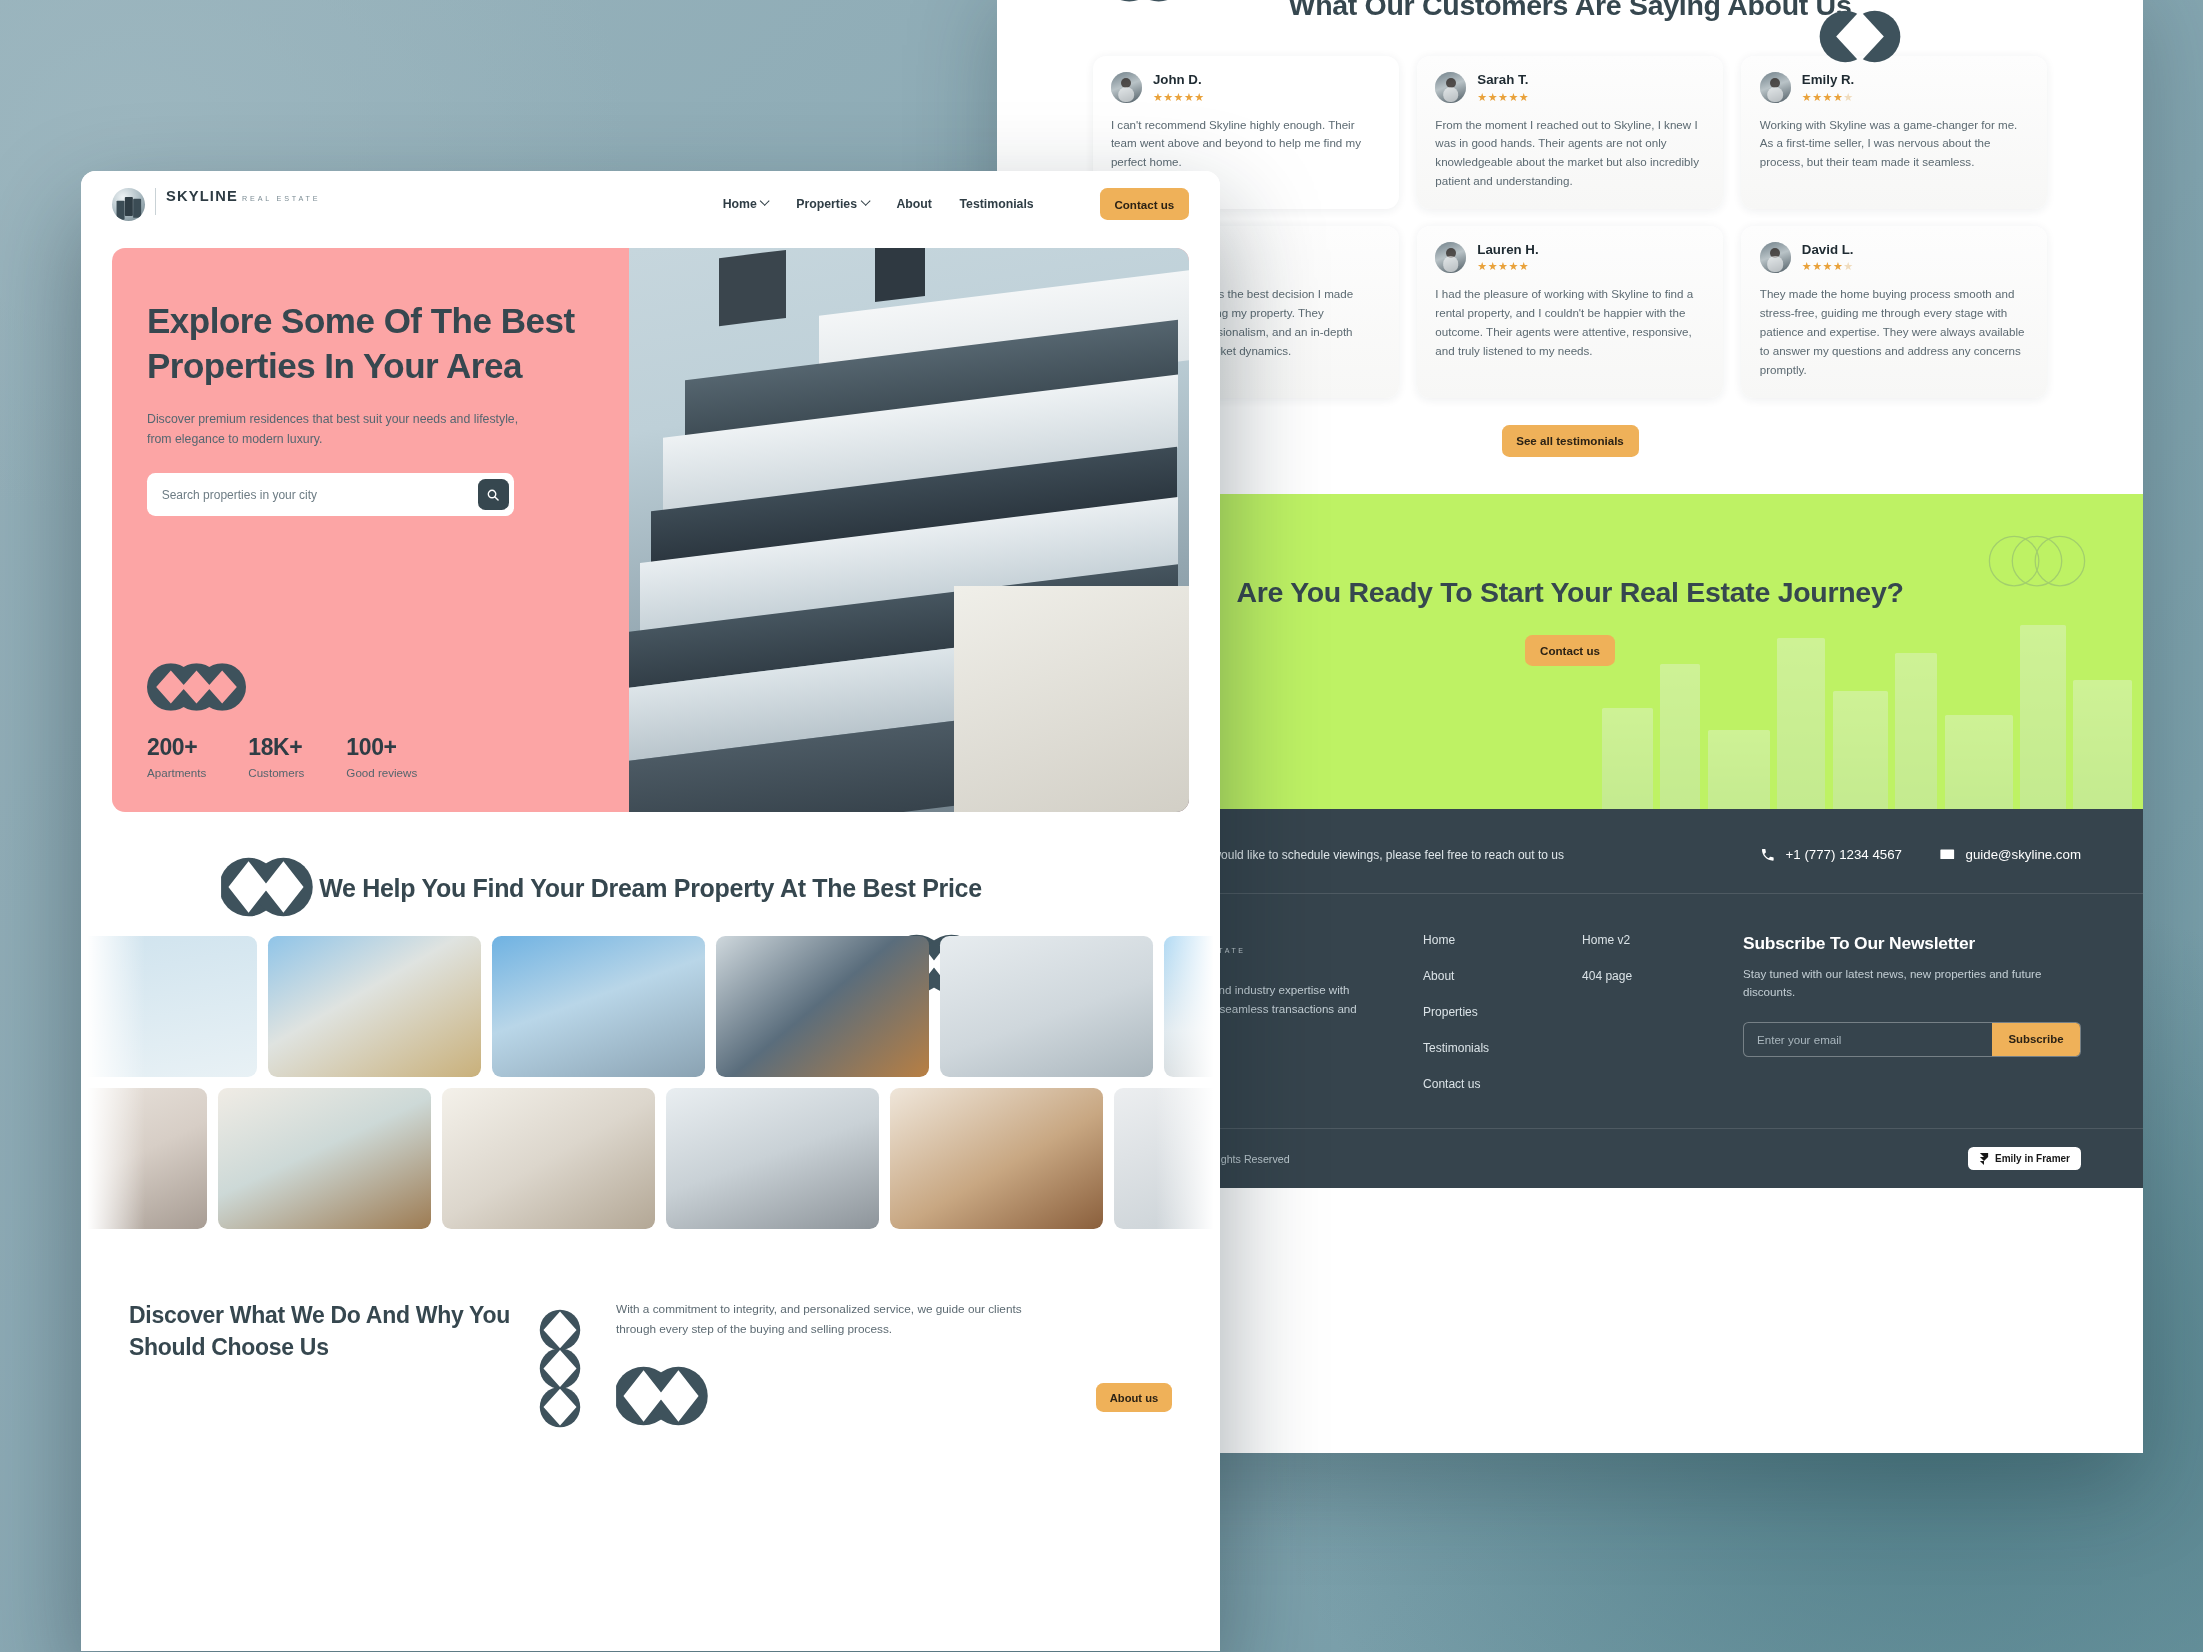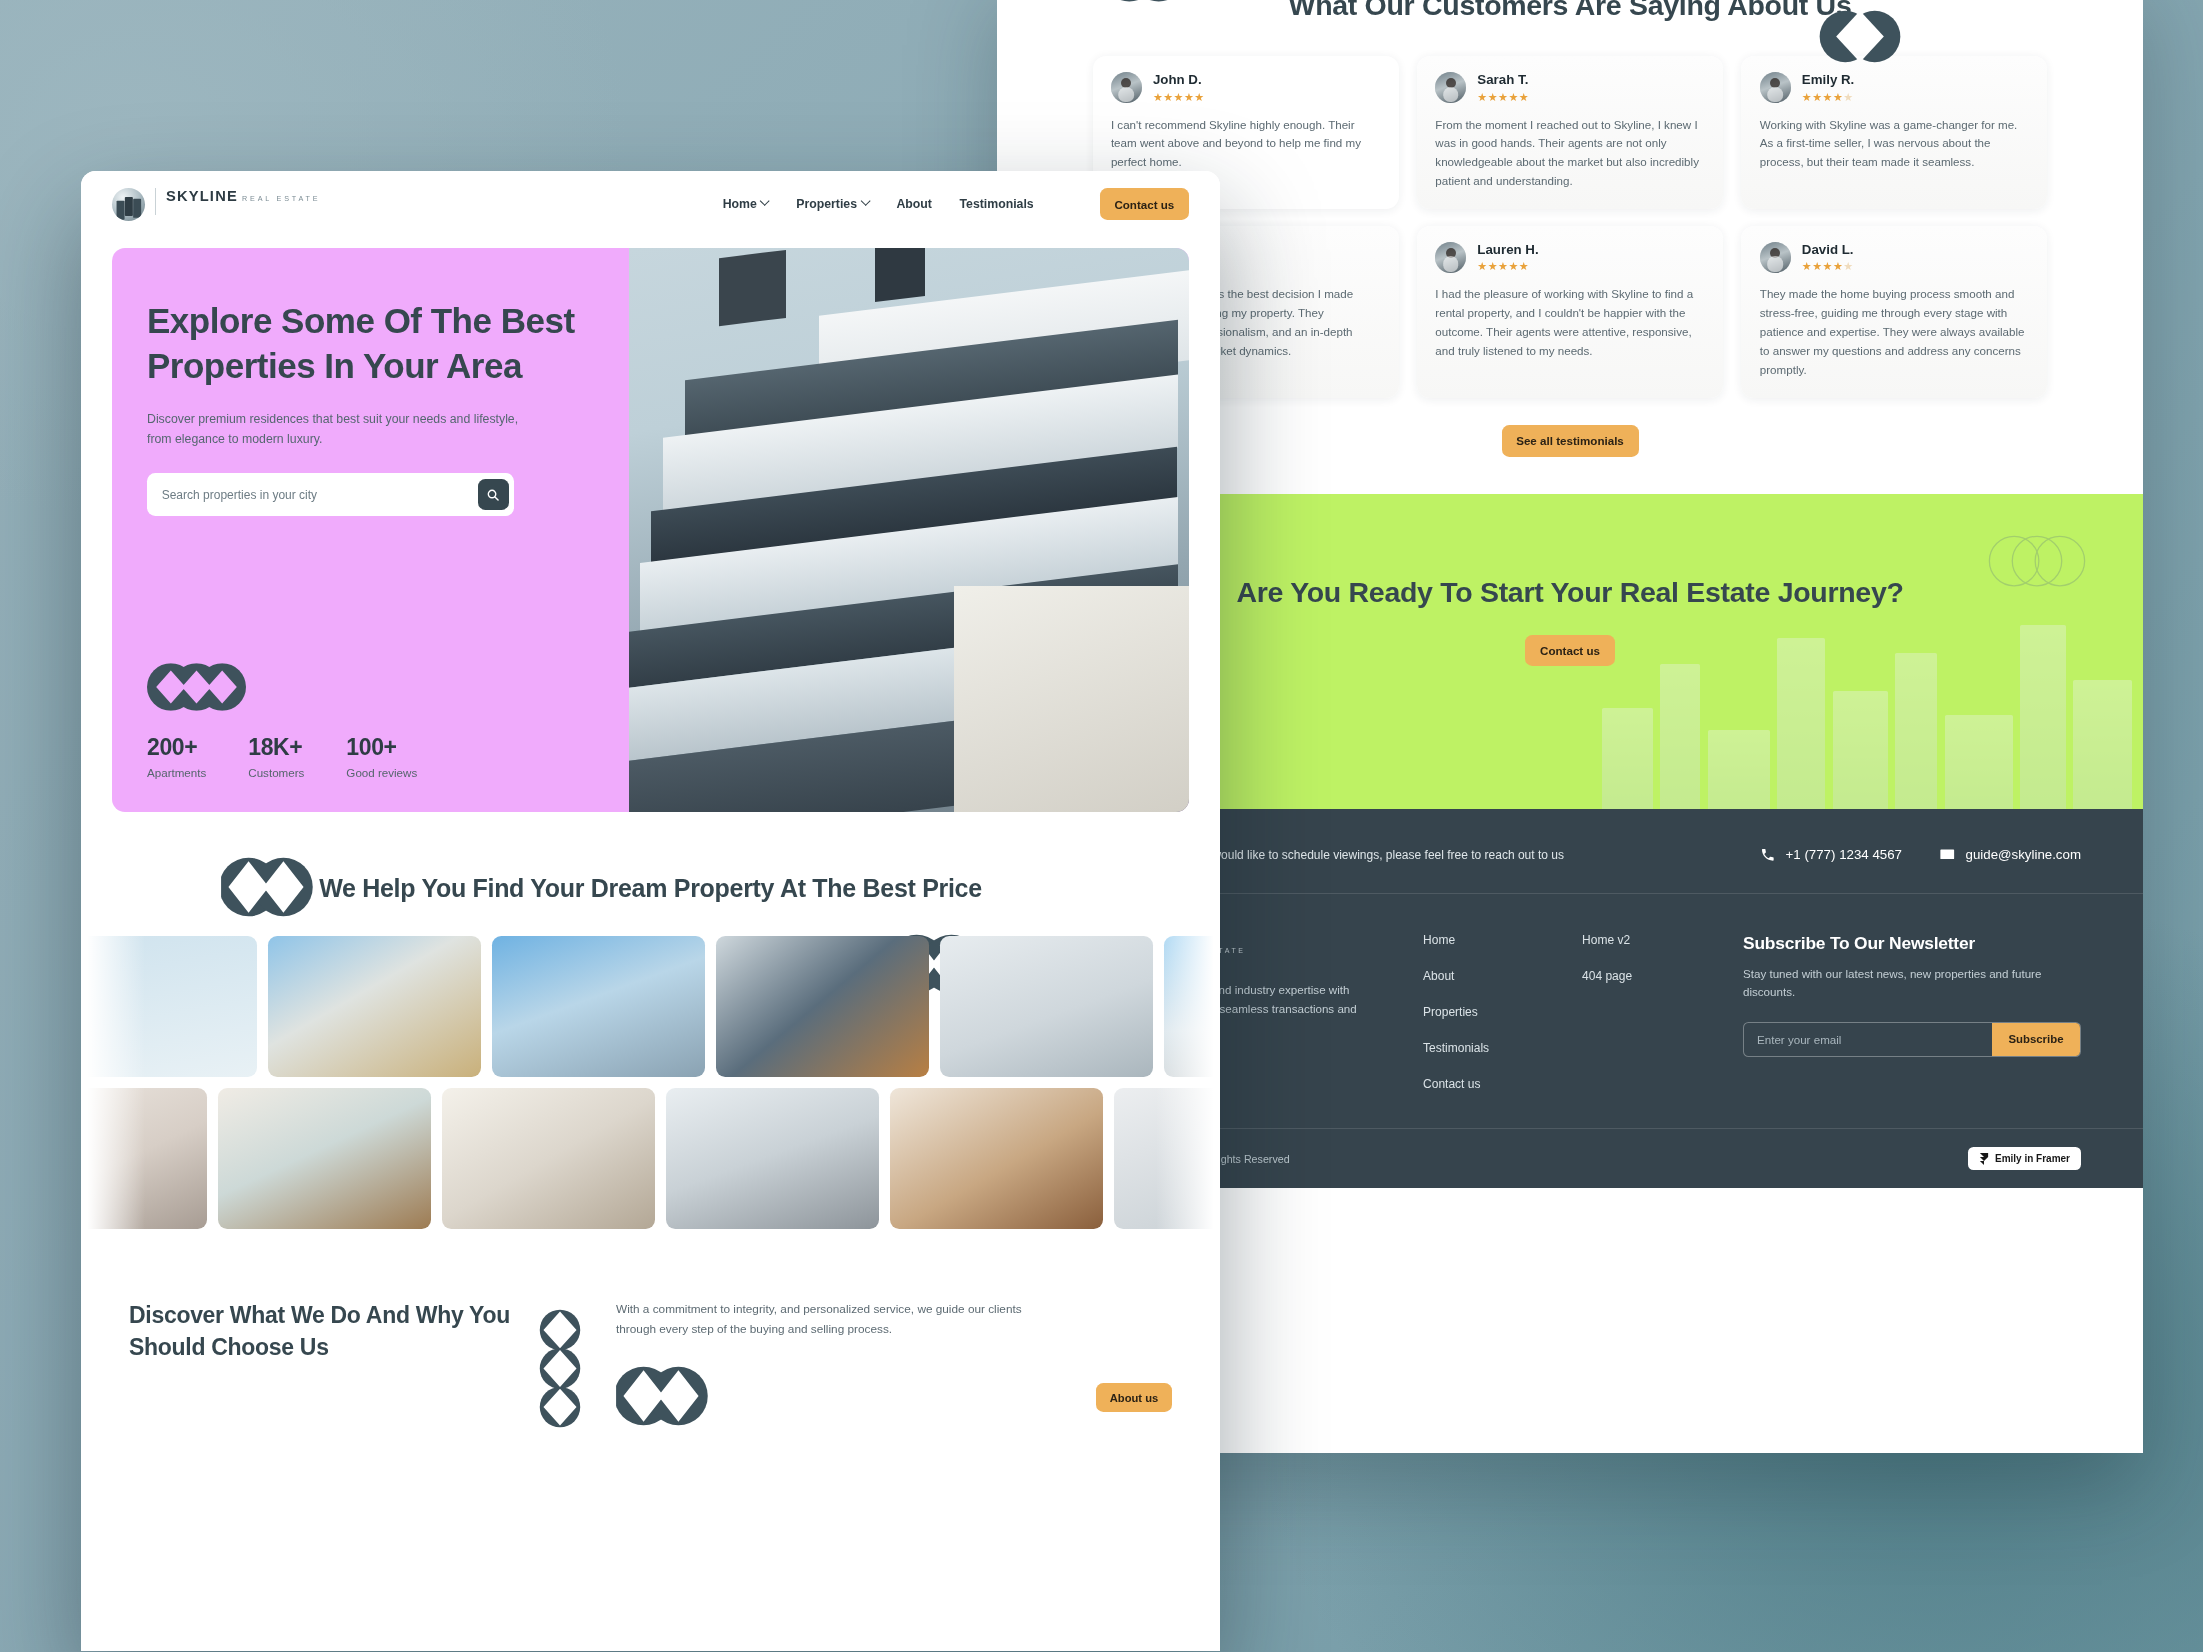--- a/index.html
+++ b/index.html
@@ -170,21 +170,21 @@
   .brand-txt .b2 { font-size: 7.2px; letter-spacing: 2.8px; color:#7b8c94; margin-top:3.7px; }
   .nav-links { display:flex; align-items:center; gap: 27.5px; margin-left: auto; }
   .nav-link { font-size: 12.3px; font-weight: 600; color:#2f3d45; cursor:pointer;
     display:flex; align-items:center; gap:4.6px; }
   .chev { display:inline-block; width:7.3px; height:7.3px; border-right:1.5px solid #2f3d45;
     border-bottom:1.5px solid #2f3d45; transform: rotate(45deg) translate(-1.8px,-1.8px); }
   .nav-cta { margin-left: 40px; }
 
   .hero {
     margin: 11px 31px 0 31px; height: 564px; border-radius: 13px; overflow: hidden;
-    background: #f0abfc; position: relative; display:flex;
+    background: #fca5a5; position: relative; display:flex;
   }
   .hero-left { width: 54%; padding: 51px 0 0 35px; position: relative; z-index: 2; }
   .hero-h1 { font-size: 35px; line-height: 1.28; font-weight: 700; color:#36474f; letter-spacing:-0.5px; }
   .hero-p { margin-top: 20px; font-size: 12.3px; line-height: 1.65; color:#566771; max-width: 386px; }
   .search {
     margin-top: 24px; width: 367px; height: 43px; background:#fff; border-radius: 8.3px;
     display:flex; align-items:center; padding: 0 5.5px 0 14.7px;
   }
   .search input { flex:1; border:none; outline:none; font-size: 12px; color:#3b4951;
     font-family:"Liberation Sans", sans-serif; background:transparent; }

